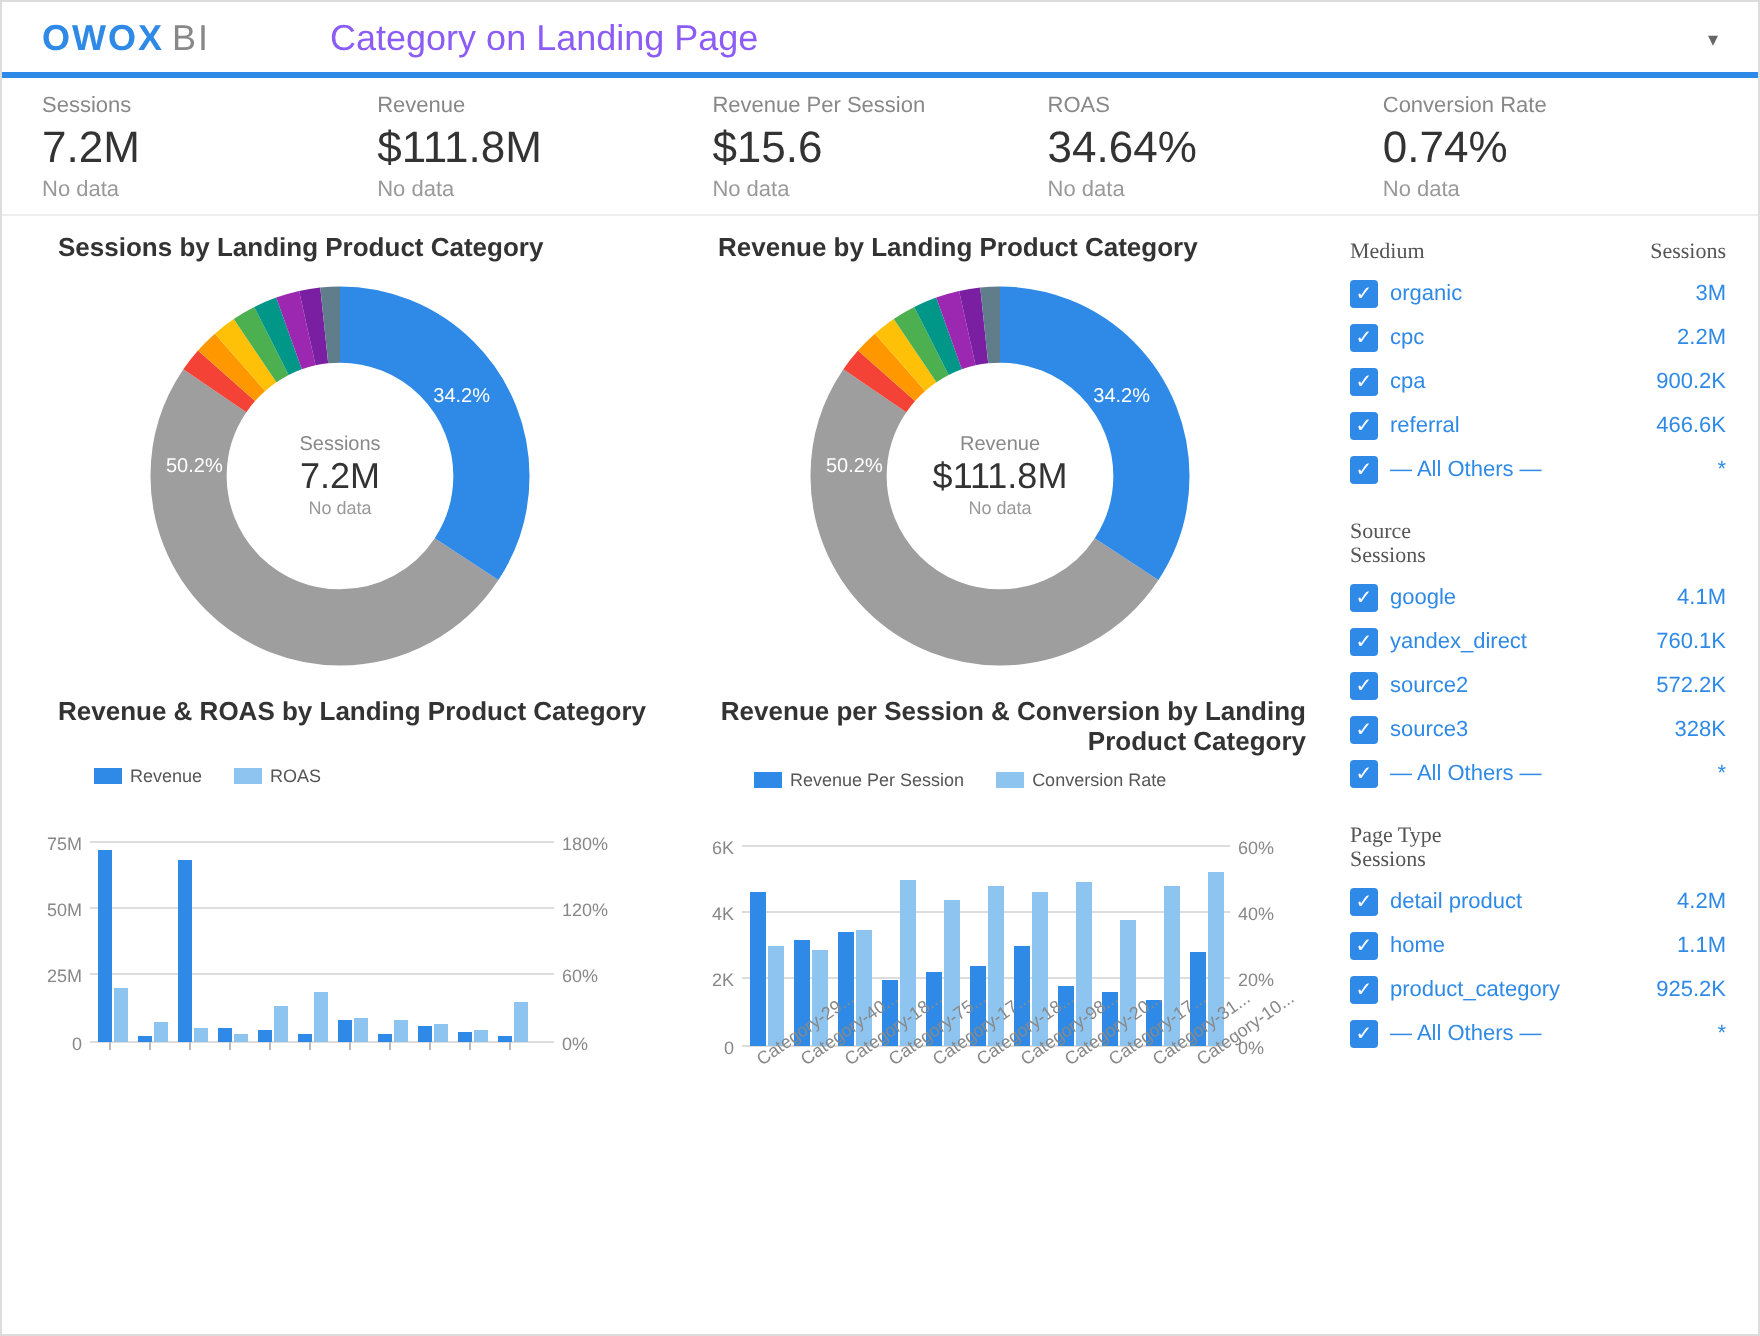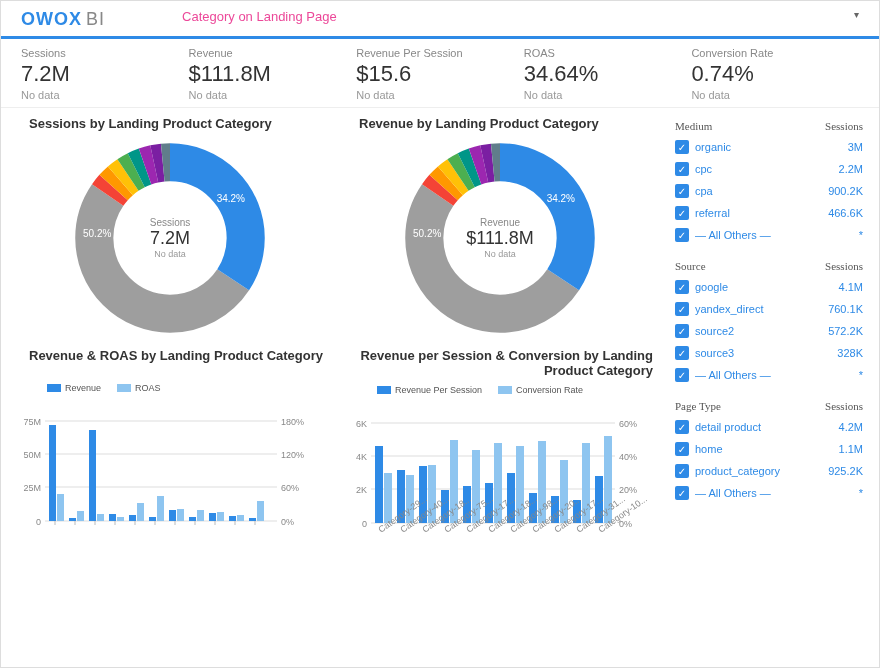--- a/index.html
+++ b/index.html
@@ -1,21 +1,21 @@
 <!DOCTYPE html>
 <html><head>
 <meta charset="utf-8">
 <style>
   * { box-sizing: border-box; margin: 0; padding: 0; }
   body { font-family: Arial, Helvetica, sans-serif; background: #fff; color: #333; width: 880px; height: 668px; overflow: hidden; border: 1px solid #ddd; }
-  .header { display: flex; align-items: flex-start; padding: 8px 20px 6px; border-bottom: 3px solid #2e8ae6; }
+  .header { display: flex; align-items: center; padding: 8px 20px 6px; border-bottom: 3px solid #2e8ae6; }
   .logo { display: flex; align-items: center; font-weight: 700; font-size: 18px; letter-spacing: 1px; }
   .logo .owox { color: #2e8ae6; }
   .logo .bi { color: #888; margin-left: 4px; font-weight: 400; }
-  .page-title { margin-left: 77px; color: #ec4899; font-size: 13px; }
+  .page-title { margin-left: 60px; color: #8b5cf6; font-size: 18px; }
   .caret { margin-left: auto; color: #666; font-size: 10px; }
   .kpis { display: flex; padding: 8px 20px 6px; border-bottom: 1px solid #eee; gap: 0; }
   .kpi { flex: 1; }
   .kpi-label { font-size: 11px; color: #888; }
   .kpi-value { font-size: 22px; color: #333; margin-top: 2px; }
   .kpi-sub { font-size: 11px; color: #999; margin-top: 2px; }
   .main { display: flex; }
   .charts { flex: 1; padding: 8px 16px; }
   .side { width: 210px; padding: 8px 14px 8px 4px; font-size: 11px; }
   .row1 { display: flex; gap: 24px; margin-bottom: 10px; }
@@ -28,21 +28,21 @@
   .donut-center .val { font-size: 18px; color: #333; }
   .donut-center .sub { font-size: 9px; color: #999; }
   .pct-lbl { position: absolute; font-size: 10px; color: #fff; }
   .row2 { display: flex; gap: 24px; text-align: right; }
   .bars { position: relative; margin-top: 8px; }
   .bars svg { display: block; }
   .legend2 { display: flex; gap: 16px; font-size: 9px; color: #555; margin-bottom: 4px; margin-left: 30px; }
   .legend2 span { display: inline-flex; align-items: center; gap: 4px; }
   .sw { width: 14px; height: 8px; display: inline-block; }
   .side-head { display: flex; justify-content: space-between; color: #555; padding: 4px 2px; font-weight: 400; font-size: 11px; font-family: Liberation Serif, serif; }
-  .side-head.sp { margin-top: 10px; }
+  .side-head.sp { margin-top: 10px; flex-direction: column; }
   .side-row { display: flex; align-items: center; padding: 4px 2px; color: #2e8ae6; }
   .chk { width: 14px; height: 14px; background: #2e8ae6; display: inline-flex; align-items: center; justify-content: center; color: #fff; font-size: 10px; border-radius: 2px; margin-right: 6px; flex-shrink: 0; }
   .sname { flex: 1; white-space: nowrap; overflow: hidden; text-overflow: ellipsis; }
   .svalue { color: #2e8ae6; }
   .axis-txt { font-size: 9px; fill: #888; }
 </style>
 </head>
 <body>
 
 <div class="header">

